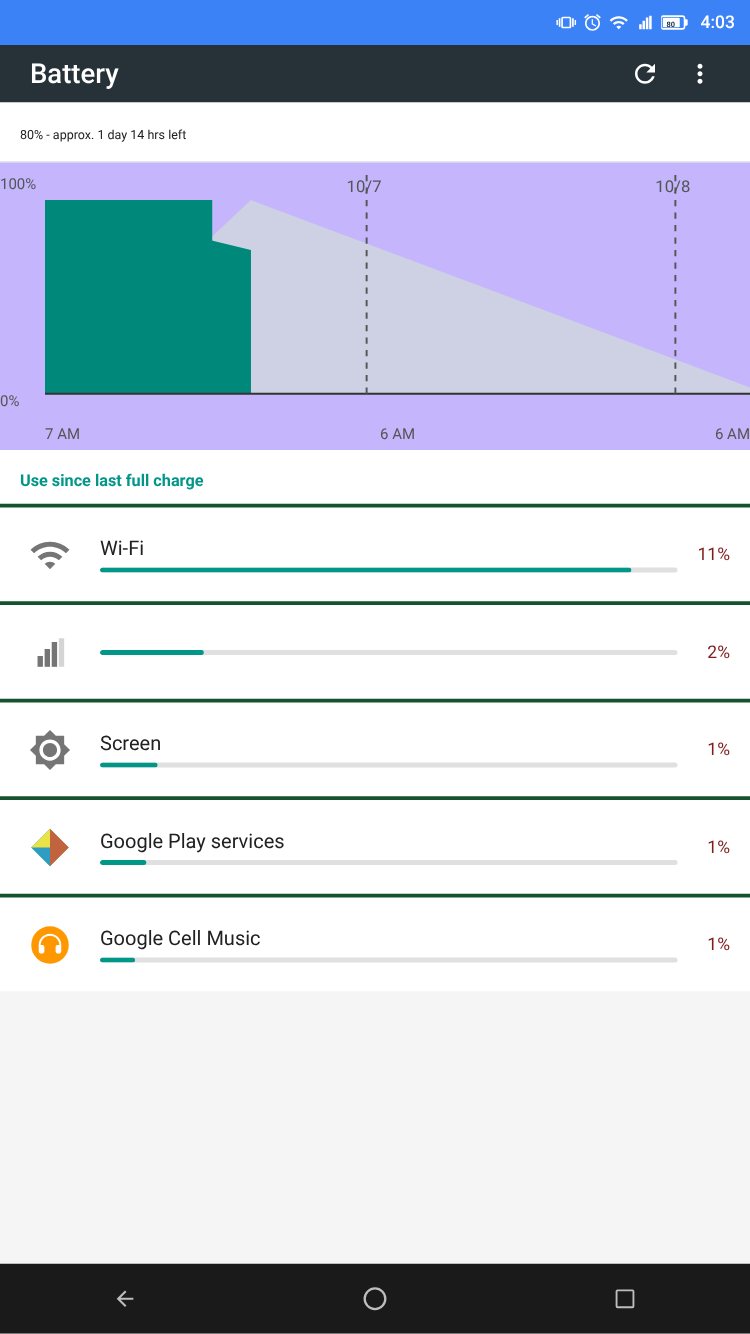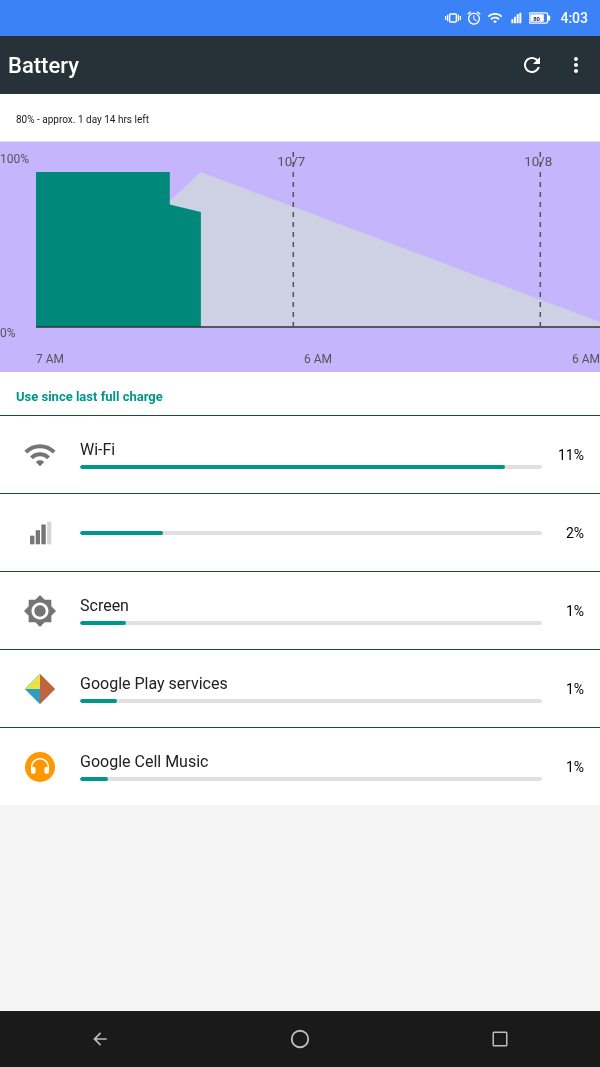--- a/index.html
+++ b/index.html
@@ -33,25 +33,25 @@
     .status-time {
       color: white;
       font-size: 14px;
       font-weight: 500;
       margin-left: 4px;
     }
 
     
     .toolbar {
       width: 600px;
-      height: 58px;
+      height: 46px;
       background: #263238;
       display: flex;
       align-items: center;
-      padding: 0 8px;
+      padding: 0 24px;
     }
     .toolbar-title {
       color: white;
       font-size: 22px;
       font-weight: 500;
       flex: 1;
     }
     .toolbar-actions {
       display: flex;
       align-items: center;
@@ -132,21 +132,21 @@
       font-size: 13px;
       font-weight: 700;
     }
 
     
     .usage-item {
       background: white;
       display: flex;
       align-items: center;
       padding: 12px 16px;
-      border-top: 1px solid #14532d;
+      border-top: 3px solid #14532d;
       min-height: 78px;
     }
     .usage-icon {
       width: 48px;
       height: 48px;
       display: flex;
       align-items: center;
       justify-content: center;
       flex-shrink: 0;
     }
@@ -166,21 +166,21 @@
       border-radius: 2px;
       overflow: hidden;
     }
     .usage-bar-fill {
       height: 100%;
       background: #009688;
       border-radius: 2px;
     }
     .usage-percent {
       font-size: 14px;
-      color: #000000;
+      color: #7f1d1d;
       margin-left: 12px;
       flex-shrink: 0;
       min-width: 30px;
       text-align: right;
     }
 
     
     .nav-bar {
       position: absolute;
       bottom: 0;

